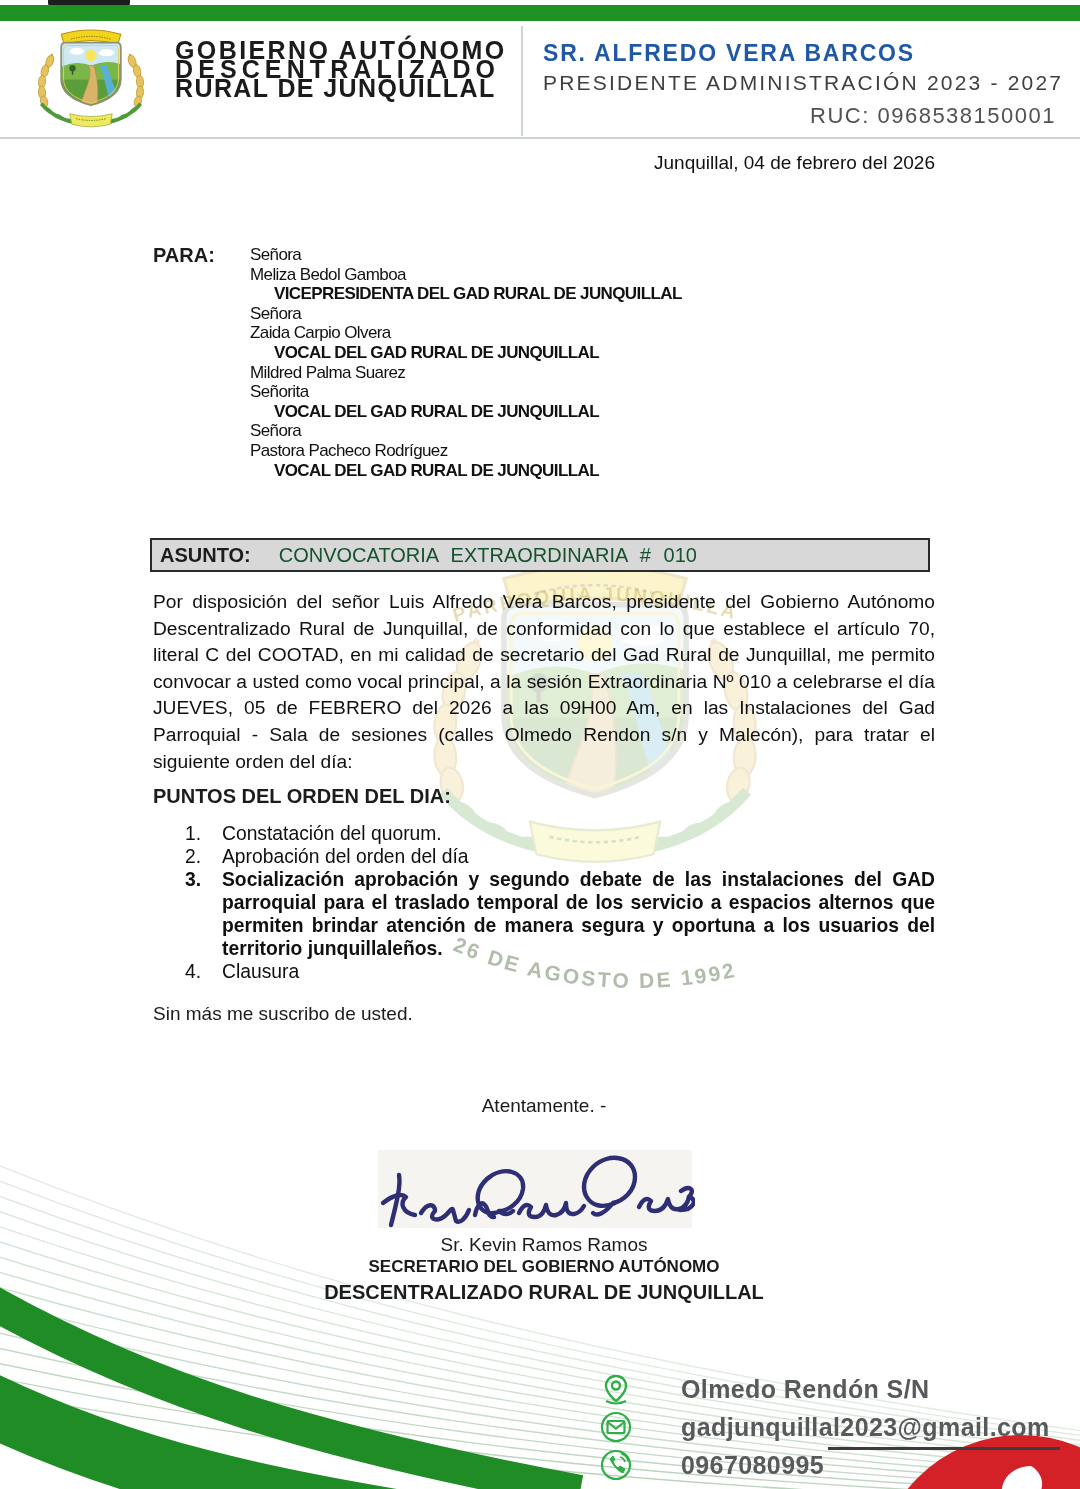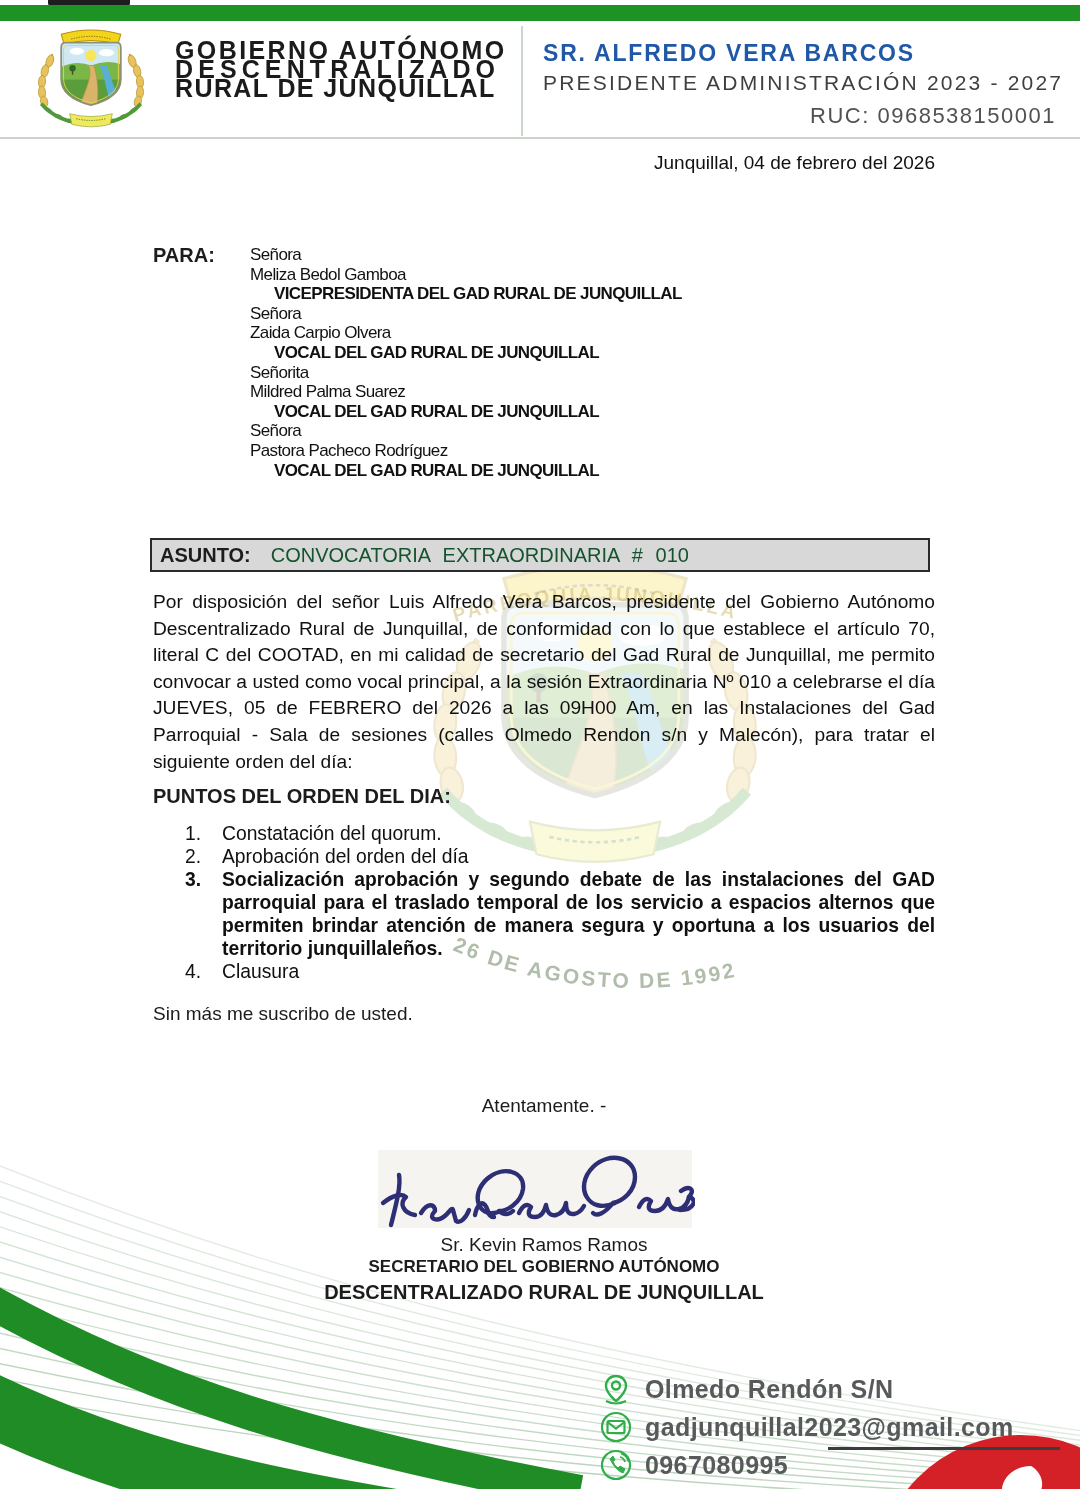--- a/index.html
+++ b/index.html
@@ -21,21 +21,21 @@
   .president-name{position:absolute;left:543px;top:40px;width:520px;font-size:23px;font-weight:bold;color:#2058a8;letter-spacing:1.8px;white-space:nowrap;}
   .president-sub{position:absolute;left:543px;top:71px;width:520px;font-size:21px;color:#3f3f41;letter-spacing:2.2px;white-space:nowrap;}
   .ruc{position:absolute;left:543px;top:103px;width:513px;font-size:22px;color:#515151;letter-spacing:1.5px;text-align:right;}
   .hdr-line{position:absolute;left:0;top:137px;width:1080px;height:2px;background:#ccd4cc;}
   
   .date-line{position:absolute;left:153px;top:152px;width:782px;text-align:right;font-size:19px;color:#111;}
   .para-label{position:absolute;left:153px;top:244px;font-size:20px;font-weight:bold;}
   .recipients{position:absolute;left:250px;top:245px;font-size:17px;letter-spacing:-0.6px;line-height:19.6px;color:#111;}
   .recipients .bold{font-weight:bold;margin-left:24px;}
   .subject-bar{position:absolute;left:150px;top:538px;width:768px;height:30px;background:#d8d8d8;border:2px solid #2a2a2a;padding-left:8px;display:flex;align-items:center;}
-  .subject-bar .lab{font-size:20px;font-weight:bold;margin-right:20px;}
+  .subject-bar .lab{font-size:20px;font-weight:bold;margin-right:28px;}
   .subject-bar .txt{font-size:20px;word-spacing:7px;color:#14532d;}
   .body-par{position:absolute;left:153px;top:589px;width:782px;font-size:19.2px;line-height:26.6px;text-align:justify;color:#101010;}
   .agenda-head{position:absolute;left:153px;top:785px;font-size:20px;font-weight:bold;}
   .agenda{position:absolute;left:185px;top:822px;width:750px;font-size:19.3px;line-height:23px;color:#101010;}
   .agenda .row{display:flex;}
   .agenda .num{width:37px;flex:0 0 37px;}
   .agenda .itxt{flex:1;text-align:justify;}
   .agenda .bold{font-weight:bold;}
   .closing{position:absolute;left:153px;top:1003px;font-size:19px;text-align:right;}
   .salutation{position:absolute;left:153px;top:1095px;width:782px;text-align:center;font-size:19px;}
@@ -45,21 +45,21 @@
   .sig-title1{position:absolute;left:153px;top:1257px;width:782px;text-align:center;font-size:17px;font-weight:bold;}
   .sig-title2{position:absolute;left:153px;top:1281px;width:782px;text-align:center;font-size:20px;font-weight:bold;}
   
   .swoosh{position:absolute;left:0;top:1140px;z-index:1;}
   .wm{position:absolute;left:0;top:0;z-index:0;}
   .content{position:relative;z-index:2;}
   .red-badge{position:absolute;left:875px;top:1435px;width:292px;height:292px;border-radius:50%;background:#d42027;z-index:3;}
   .contact{position:absolute;left:597px;top:1372px;z-index:4;}
   .contact .crow{display:flex;align-items:center;margin-bottom:4px;height:34px;}
   .contact .cic{width:38px;height:34px;flex:0 0 38px;margin-right:10px;}
-  .contact .ctx{font-size:25px;font-weight:bold;color:#58595b;letter-spacing:0.4px;white-space:nowrap;}
+  .contact .ctx{font-size:25px;font-weight:bold;color:#58595b;letter-spacing:0.4px;white-space:nowrap;margin-left:36px;}
   .email-underline{position:absolute;left:828px;top:1447px;width:232px;height:3px;background:#3c3c3c;z-index:4;}
 </style>
 </head>
 <body>
 
 <div class="page">
 
   <svg width="0" height="0" style="position:absolute">
     <defs>
       <clipPath id="shieldClip">
@@ -173,22 +173,22 @@
     <div class="date-line">Junquillal, 04 de febrero del 2026</div>
 
     <div class="para-label">PARA:</div>
     <div class="recipients">
       <div>Señora</div>
       <div>Meliza Bedol Gamboa</div>
       <div class="bold">VICEPRESIDENTA DEL GAD RURAL DE JUNQUILLAL</div>
       <div>Señora</div>
       <div>Zaida Carpio Olvera</div>
       <div class="bold">VOCAL DEL GAD RURAL DE JUNQUILLAL</div>
+      <div>Mildred Palma Suarez</div>
       <div>Señorita</div>
-      <div>Mildred Palma Suarez</div>
       <div class="bold">VOCAL DEL GAD RURAL DE JUNQUILLAL</div>
       <div>Señora</div>
       <div>Pastora Pacheco Rodríguez</div>
       <div class="bold">VOCAL DEL GAD RURAL DE JUNQUILLAL</div>
     </div>
 
     <div class="subject-bar">
       <span class="lab">ASUNTO:</span>
       <span class="txt">CONVOCATORIA EXTRAORDINARIA # 010</span>
     </div>

